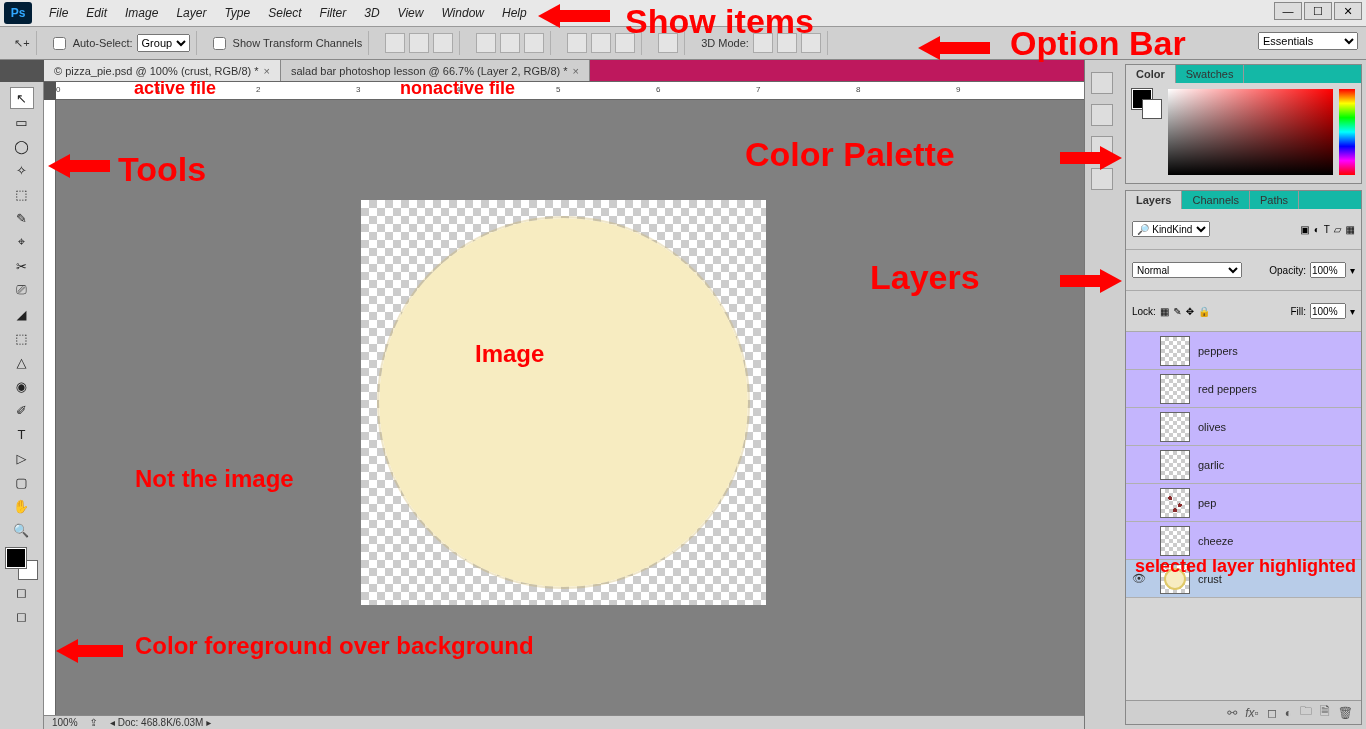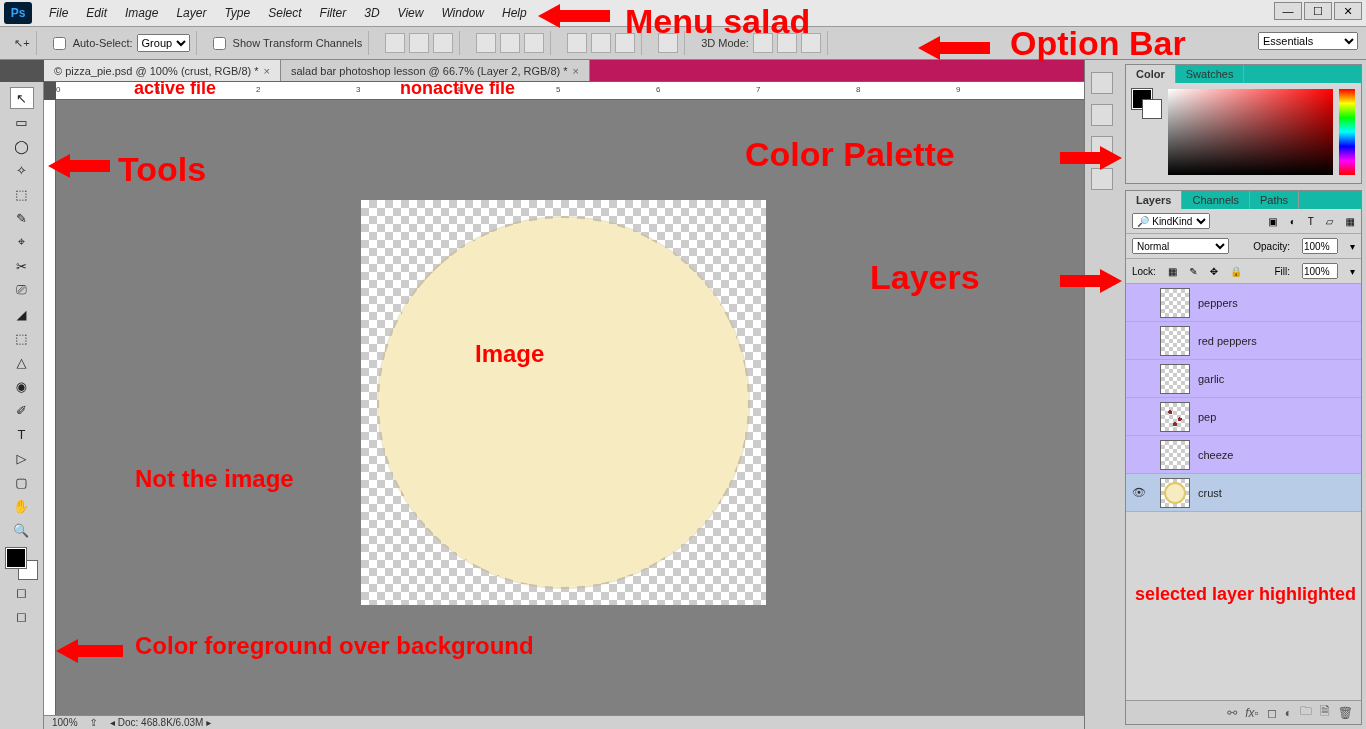--- a/index.html
+++ b/index.html
@@ -64,21 +64,21 @@
 
 .color-panel{top:4px;height:120px;}
 .color-body{display:flex;padding:6px;gap:6px;}
 .color-chips{position:relative;width:30px;height:30px;}
 .cc-fg{position:absolute;top:0;left:0;width:20px;height:20px;background:#000;border:1px solid #fff;outline:1px solid #555;}
 .cc-bg{position:absolute;bottom:0;right:0;width:20px;height:20px;background:#fff;border:1px solid #555;}
 .color-field{flex:1;height:86px;background:linear-gradient(to bottom,rgba(0,0,0,0),#000),linear-gradient(to right,#fff,#ff0000);}
 .hue{width:16px;height:86px;background:linear-gradient(to bottom,#ff0000,#ffff00,#00ff00,#00ffff,#0000ff,#ff00ff,#ff0000);}
 
 .layers-panel{top:130px;bottom:4px;}
-.lp-ctrl{padding:4px 6px;font-size:10px;display:flex;align-items:center;gap:12px;border-bottom:1px solid #aaa;}
+.lp-ctrl{padding:12px 6px;font-size:10px;display:flex;align-items:center;gap:4px;border-bottom:1px solid #aaa;}
 .lp-ctrl select,.lp-ctrl input{font-size:10px;height:16px;}
 .lp-ctrl .sp{flex:1;}
 .lp-list{overflow:auto;}
 .layer{display:flex;align-items:center;height:38px;border-bottom:1px solid #b0b0b0;font-size:11px;color:#222;background:#c4b5fd;}
 .layer.sel{background:#b8cce8;}
 .layer .eye{width:26px;text-align:center;color:#333;}
 .layer .thumb{width:30px;height:30px;border:1px solid #666;margin:0 8px;background:repeating-conic-gradient(#ccc 0% 25%,#fff 0% 50%) 0 0/8px 8px;position:relative;}
 .layer.sel .thumb::after{content:"";position:absolute;inset:3px;border-radius:50%;background:#f7ecc1;border:2px solid #e0c968;}
 .thumb.pep::after{content:"";position:absolute;inset:2px;background:radial-gradient(circle at 30% 30%,#8b2b2b 2px,transparent 2px),radial-gradient(circle at 70% 60%,#8b2b2b 2px,transparent 2px),radial-gradient(circle at 50% 80%,#8b2b2b 2px,transparent 2px);}
 .lp-footer{position:absolute;bottom:0;left:0;right:0;height:24px;background:#cfcfcf;border-top:1px solid #999;display:flex;align-items:center;justify-content:flex-end;gap:8px;padding:0 8px;font-size:12px;color:#555;}
@@ -278,20 +278,25 @@
           <div>peppers</div>
         </div>
         <div class="layer">
           <div class="eye"></div>
           <div class="thumb "></div>
           <div>red peppers</div>
         </div>
         <div class="layer">
           <div class="eye"></div>
           <div class="thumb "></div>
+          <div>olives</div>
+        </div>
+        <div class="layer">
+          <div class="eye"></div>
+          <div class="thumb "></div>
           <div>garlic</div>
         </div>
         <div class="layer">
           <div class="eye"></div>
           <div class="thumb pep"></div>
           <div>pep</div>
         </div>
         <div class="layer">
           <div class="eye"></div>
           <div class="thumb "></div>
@@ -308,21 +313,21 @@
       <span><i>fx</i>▫</span>
       <span>◻</span>
       <span>◐</span>
       <span>🗀</span>
       <span>🗎</span>
       <span>🗑</span>
     </div>
   </div>
 </div>
 
-<div class="annot big" style="top:2px;left:625px">Menu salad</div>
+<div class="annot big" style="top:2px;left:625px">Show items</div>
 <div class="arrow arrow-left" style="top:10px;left:560px;width:50px"></div>
 
 <div class="annot big" style="top:24px;left:1010px">Option Bar</div>
 <div class="arrow arrow-left" style="top:42px;left:940px;width:50px"></div>
 
 <div class="annot big" style="top:150px;left:118px">Tools</div>
 <div class="arrow arrow-left" style="top:160px;left:70px;width:40px"></div>
 
 <div class="annot sm" style="top:78px;left:134px">active file</div>
 <div class="annot sm" style="top:78px;left:400px">nonactive file</div>
@@ -332,13 +337,13 @@
 
 <div class="annot big" style="top:258px;left:870px">Layers</div>
 <div class="arrow arrow-right" style="top:275px;left:1060px;width:40px"></div>
 
 <div class="annot med" style="top:340px;left:475px">Image</div>
 <div class="annot med" style="top:465px;left:135px">Not the image</div>
 
 <div class="annot med" style="top:632px;left:135px">Color foreground over background</div>
 <div class="arrow arrow-left" style="top:645px;left:78px;width:45px"></div>
 
-<div class="annot sm" style="top:584px;left:1135px;text-align:left;line-height:1.2"><span>selected layer highlighted</span></div>
+<div class="annot sm" style="top:556px;left:1135px;text-align:left;line-height:1.2"><span>selected layer highlighted</span></div>
 
 </body></html>

